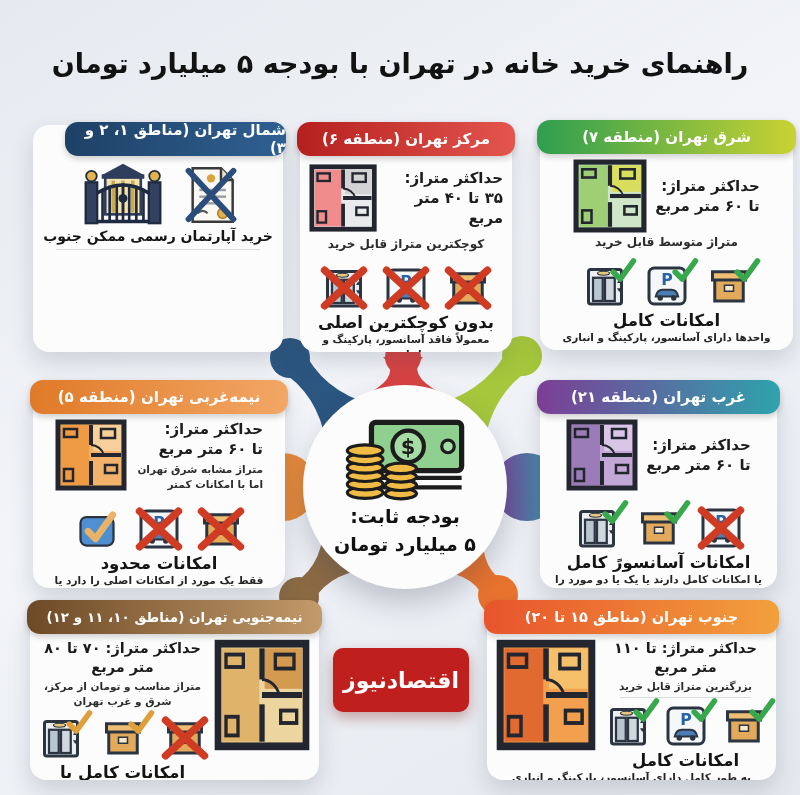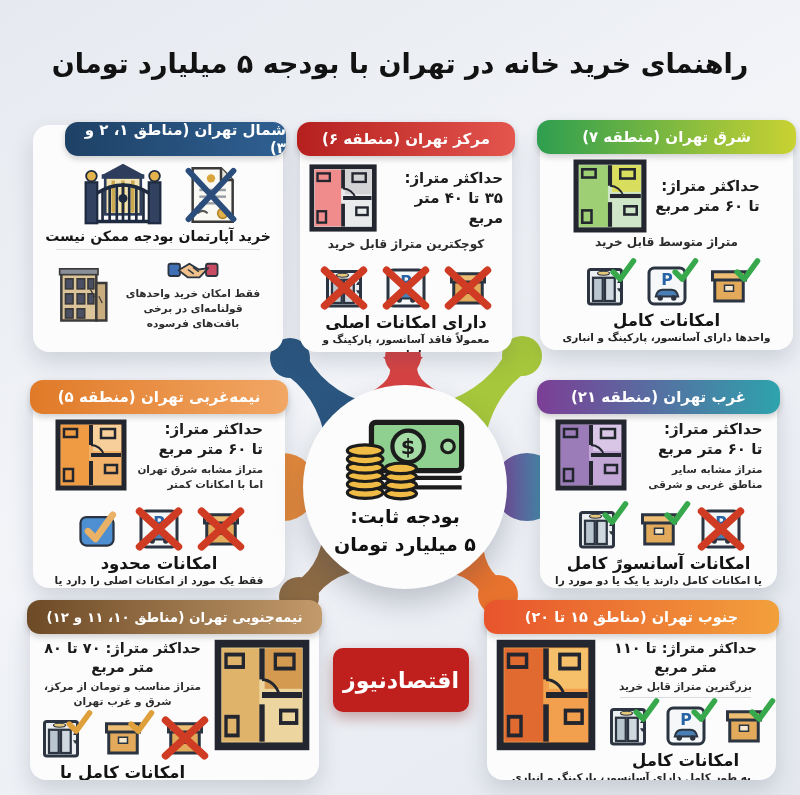--- a/index.html
+++ b/index.html
@@ -248,33 +248,22 @@
     <div class="hdr hdr-north">شمال تهران (مناطق ۱، ۲ و ۳)</div>
     <div class="body">
       <div class="nrow">
         <svg width="54" height="60">
             <use href="#sym-doc"></use>
           </svg>
         <svg width="90" height="64">
             <use href="#sym-gate"></use>
           </svg>
       </div>
-      <div class="ntext">خرید آپارتمان بودجه ممکن نیست</div>
+      <div class="ntext">خرید آپارتمان رسمی ممکن جنوب</div>
       <div class="divider"></div>
-      <div class="nrow2">
-        <div class="ncol">
-          <svg width="52" height="29">
-              <use href="#sym-hand"></use>
-            </svg>
-          <div class="inote">فقط امکان خرید واحدهای قولنامه‌ای در برخی بافت‌های فرسوده</div>
-        </div>
-        <svg width="60" height="60">
-            <use href="#sym-bld"></use>
-          </svg>
-      </div>
     </div>
   </section>
 
   <section class="card c6">
     <div class="hdr hdr-c6">مرکز تهران (منطقه ۶)</div>
     <div class="body">
       <div class="toprow">
         <div class="maxblock">
           <div class="maxlabel">حداکثر متراژ:</div>
           <div class="maxlabel">۳۵ تا ۴۰ متر مربع</div>
@@ -304,21 +293,21 @@
           </span>
         <span class="amen">
           <svg class="base">
               <use href="#sym-elev"></use>
             </svg>
             <svg class="ovl crs">
               <use href="#sym-cross"></use>
             </svg>
           </span>
       </div>
-      <div class="amtitle">دارای امکانات اصلی</div>
+      <div class="amtitle">بدون کوچکترین اصلی</div>
       <div class="amnote">معمولاً فاقد آسانسور، پارکینگ و انباری</div>
     </div>
   </section>
 
   <section class="card e7">
     <div class="hdr hdr-e7">شرق تهران (منطقه ۷)</div>
     <div class="body">
       <div class="toprow">
         <div class="maxblock">
           <div class="maxlabel">حداکثر متراژ:</div>
@@ -403,21 +392,20 @@
     </div>
   </section>
 
   <section class="card w21">
     <div class="hdr hdr-w21">غرب تهران (منطقه ۲۱)</div>
     <div class="body">
       <div class="toprow">
         <div class="maxblock">
           <div class="maxlabel">حداکثر متراژ:</div>
           <div class="maxlabel">تا ۶۰ متر مربع</div>
-          <div class="inote">متراژ مشابه سایر مناطق غربی و شرقی</div>
         </div>
         <svg width="72" height="72" class="fpw21">
             <use href="#sym-fp"></use>
           </svg>
       </div>
       <div class="divider"></div>
       <div class="amrow">
         <span class="amen">
           <svg class="base">
               <use href="#sym-park"></use>

